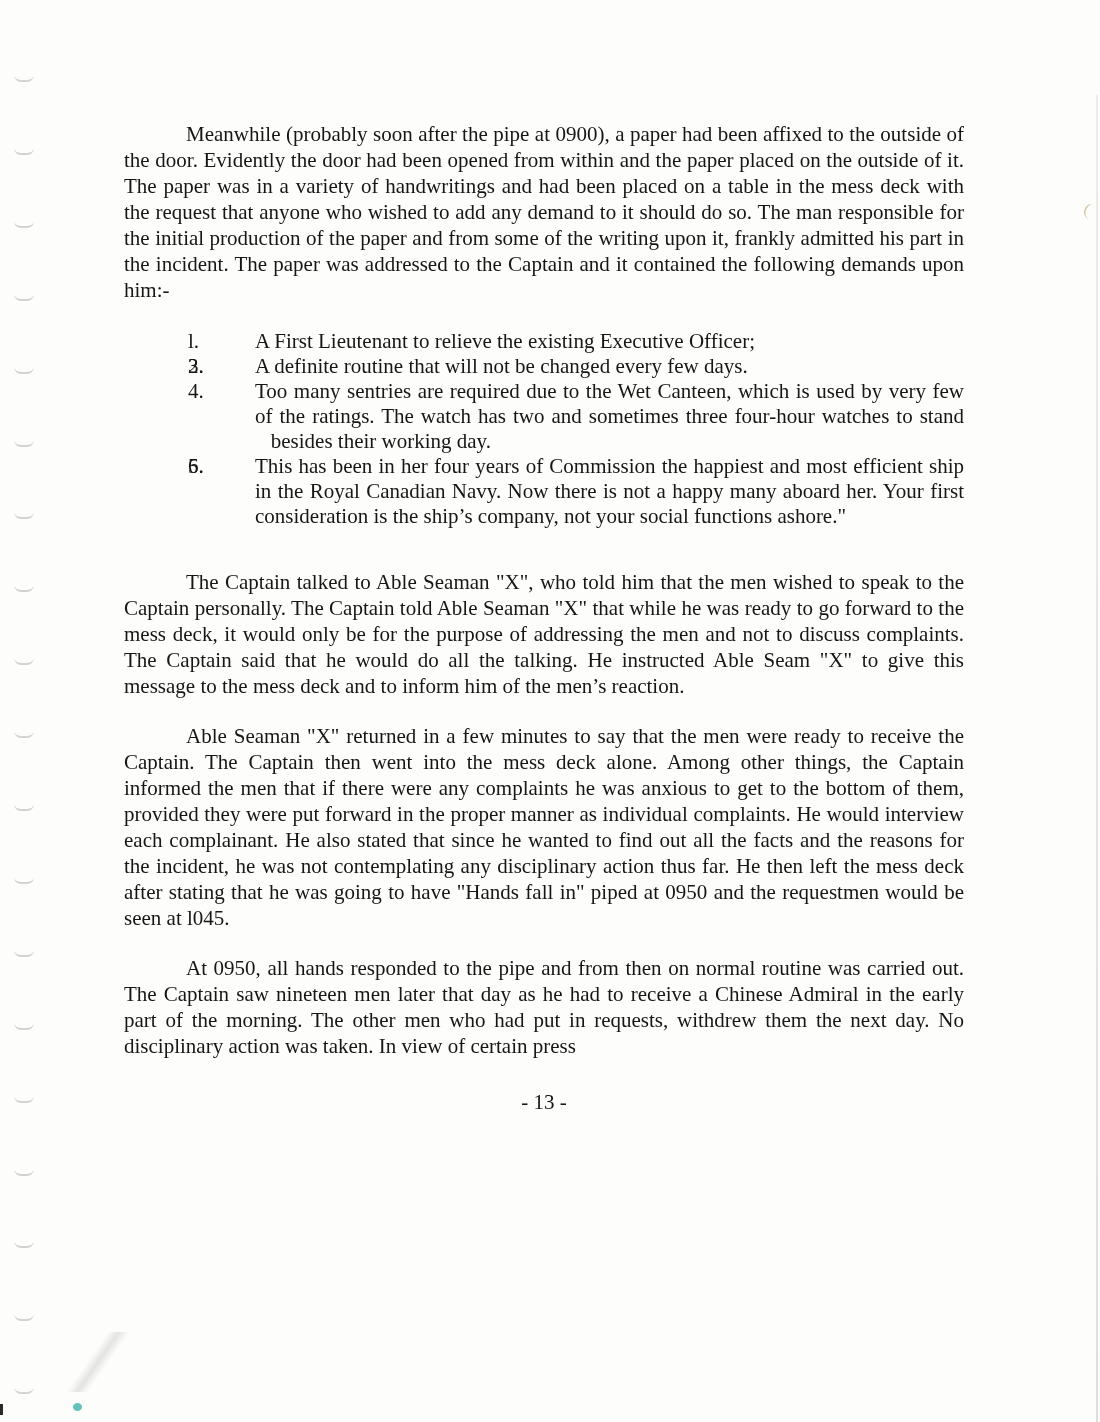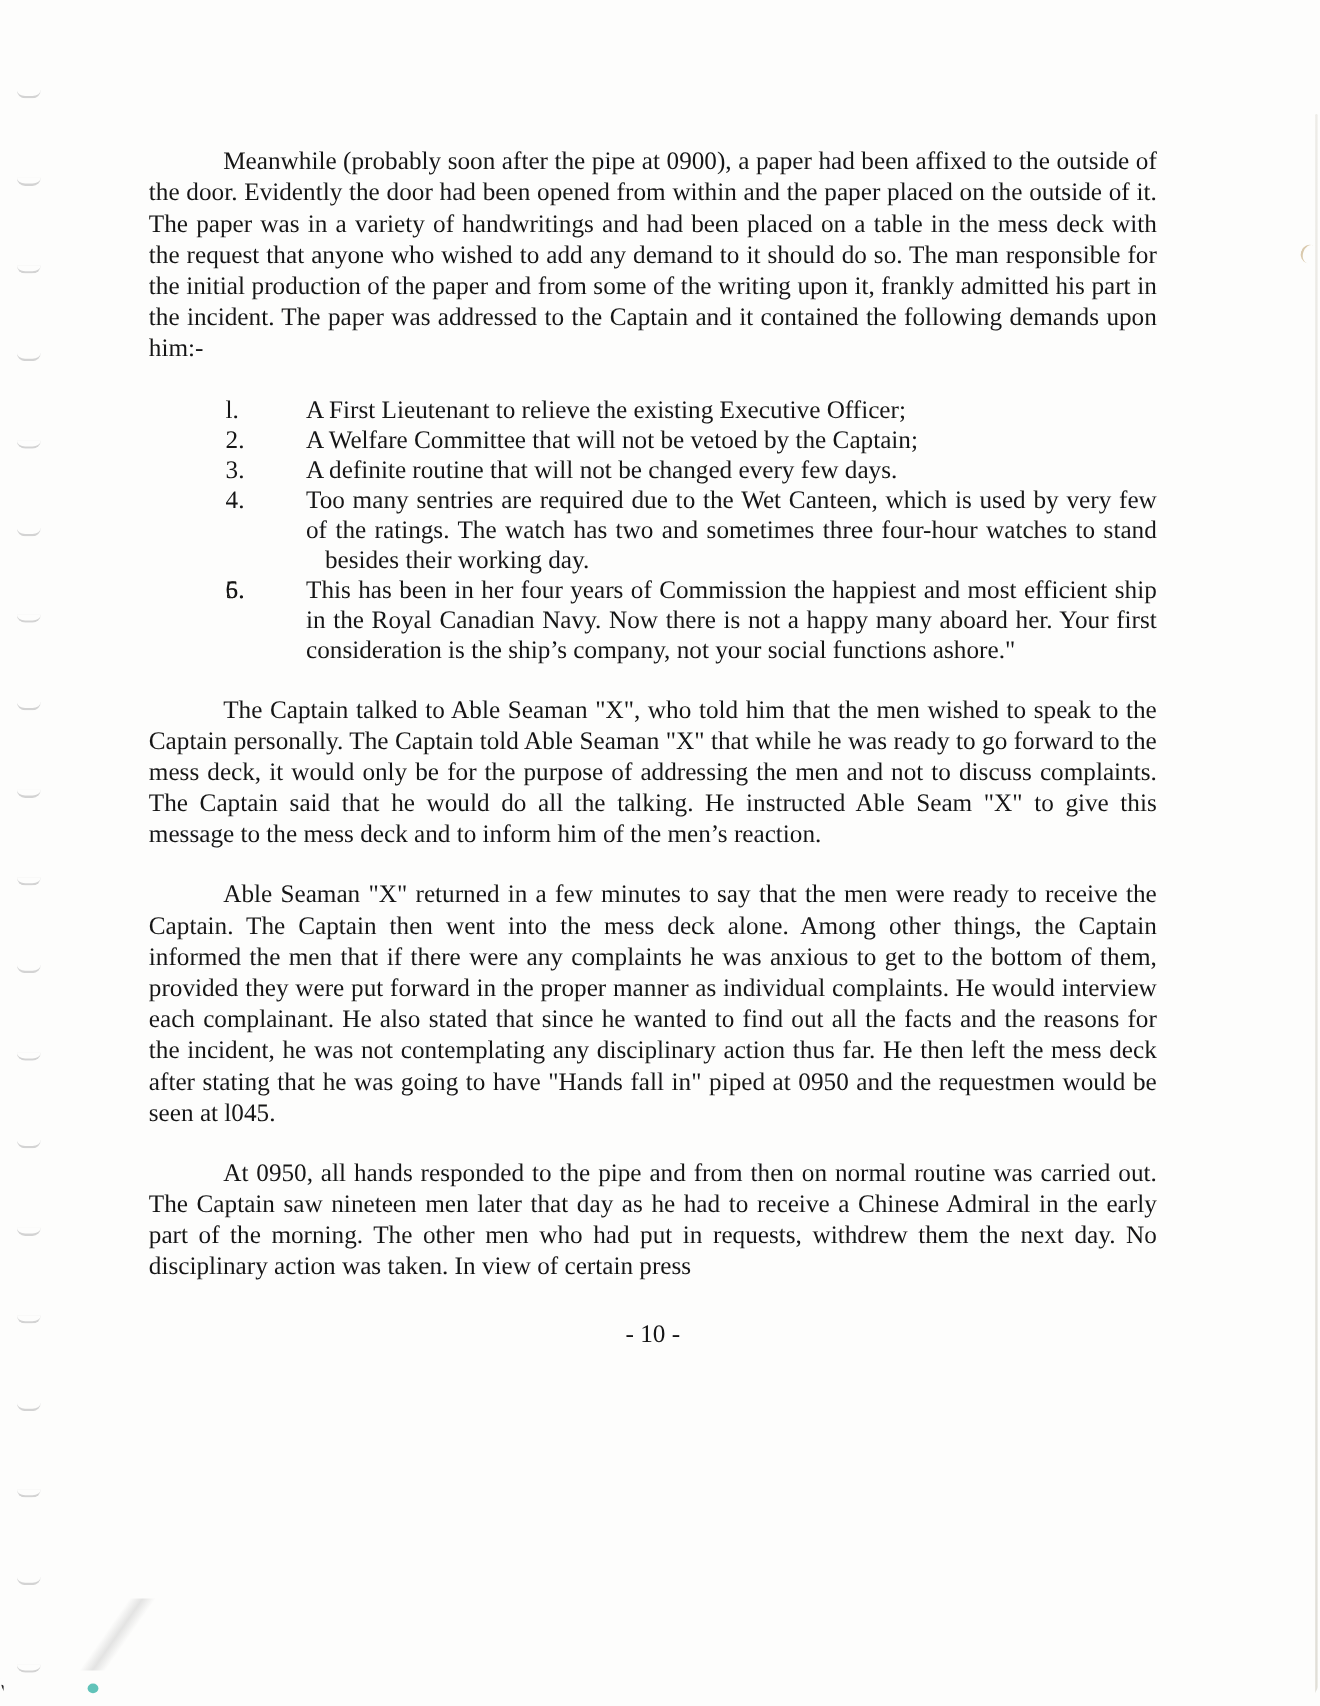--- a/index.html
+++ b/index.html
@@ -1,20 +1,20 @@
 <!DOCTYPE html>
 <html style="--paper: #fdfdfc; --ink: #161616; --edge-mark: #c6c6c6;"><head>
 <meta charset="utf-8">
 <style>
   :root {
     --paper: #fdfdfc;
     --ink: #161616;
     --edge-mark: #c6c6c6;
   }
-  * { margin: 0; padding: 0; box-sizing: border-box; border-radius: 25px; }
+  * { margin: 0; padding: 0; box-sizing: border-box; }
   html, body { width: 1100px; height: 1422px; overflow: hidden; }
   body {
     background: var(--paper);
     font-family: "Liberation Serif", "DejaVu Serif", serif;
     color: var(--ink);
     position: relative;
   }
   .page {
     position: absolute;
     inset: 0;
@@ -96,21 +96,21 @@
     padding-left: 131px;
   }
   .demand .num {
     position: absolute;
     left: 64px;
     top: 0;
     text-align: left;
   }
   .demand .line2 { display: block; }
 
-  .para-2 { margin-top: 24px; }
+  .para-2 { margin-top: 40px; }
   .para-3 { margin-top: 20px; }
   .para-4 { margin-top: 16px; font-family: Liberation Serif, serif; }
 
   .page-number {
     margin-top: 30px;
     text-align: center;
     text-indent: 0;
   }
 </style>
 </head>
@@ -149,21 +149,20 @@
 
     <div class="para para-1">Meanwhile (probably soon after the pipe at 0900), a paper had been affixed to the outside of the door.  Evidently the door had been opened from within and the paper placed on the outside of it.  The paper was in a variety of handwritings and had been placed on a table in the mess deck with the request that anyone who wished to add any demand to it should do so.  The man responsible for the initial production of the paper and from some of the writing upon it, frankly admitted his part in the incident.  The paper was addressed to the Captain and it contained the following demands upon him:-</div>
 
     <ol class="demands">
       <li class="demand">
         <span class="num">l.</span>
         <span>A First Lieutenant to relieve the existing Executive Officer;</span>
       </li>
       <li class="demand">
         <span class="num">2.</span>
-        <span>A Welfare Committee that will not be vetoed by the Captain;</span>
       </li>
       <li class="demand">
         <span class="num">3.</span>
         <span>A definite routine that will not be changed every few days.</span>
       </li>
       <li class="demand">
         <span class="num">4.</span>
         <span>Too many sentries are required due to the Wet Canteen, which is used by very few of the ratings.  The watch has two and sometimes three four-hour watches to stand &nbsp;&nbsp;&nbsp;besides their working day.</span>
       </li>
       <li class="demand">
@@ -174,16 +173,16 @@
         <span>This has been in her four years of Commission the happiest and most efficient ship in the Royal Canadian Navy.  Now there is not a happy many aboard her. Your first consideration is the ship’s company, not your social functions ashore."</span>
       </li>
     </ol>
 
     <div class="para para-2">The Captain talked to Able Seaman "X", who told him that the men wished to speak to the Captain personally.  The Captain told Able Seaman "X" that while he was ready to go forward to the mess deck, it would only be for the purpose of addressing the men and not to discuss complaints.  The Captain said that he would do all the talking.  He instructed Able Seam "X" to give this message to the mess deck and to inform him of the men’s reaction.</div>
 
     <div class="para para-3">Able Seaman "X" returned in a few minutes to say that the men were ready to receive the Captain.  The Captain then went into the mess deck alone.  Among other things, the Captain informed the men that if there were any complaints he was anxious to get to the bottom of them, provided they were put forward in the proper manner as individual complaints.  He would interview each complainant.  He also stated that since he wanted to find out all the facts and the reasons for the incident, he was not contemplating any disciplinary action thus far.  He then left the mess deck after stating that he was going to have "Hands fall in" piped at 0950 and the requestmen would be seen at l045.</div>
 
     <div class="para para-4">At 0950, all hands responded to the pipe and from then on normal routine was carried out.  The Captain saw nineteen men later that day as he had to receive a Chinese Admiral in the early part of the morning.  The other men who had put in requests, withdrew them the next day.  No disciplinary action was taken.  In view of certain press</div>
 
-    <div class="page-number">- 10 -</div>
+    <div class="page-number">- 13 -</div>
 
   </div>
 </div>
 
 </body></html>

